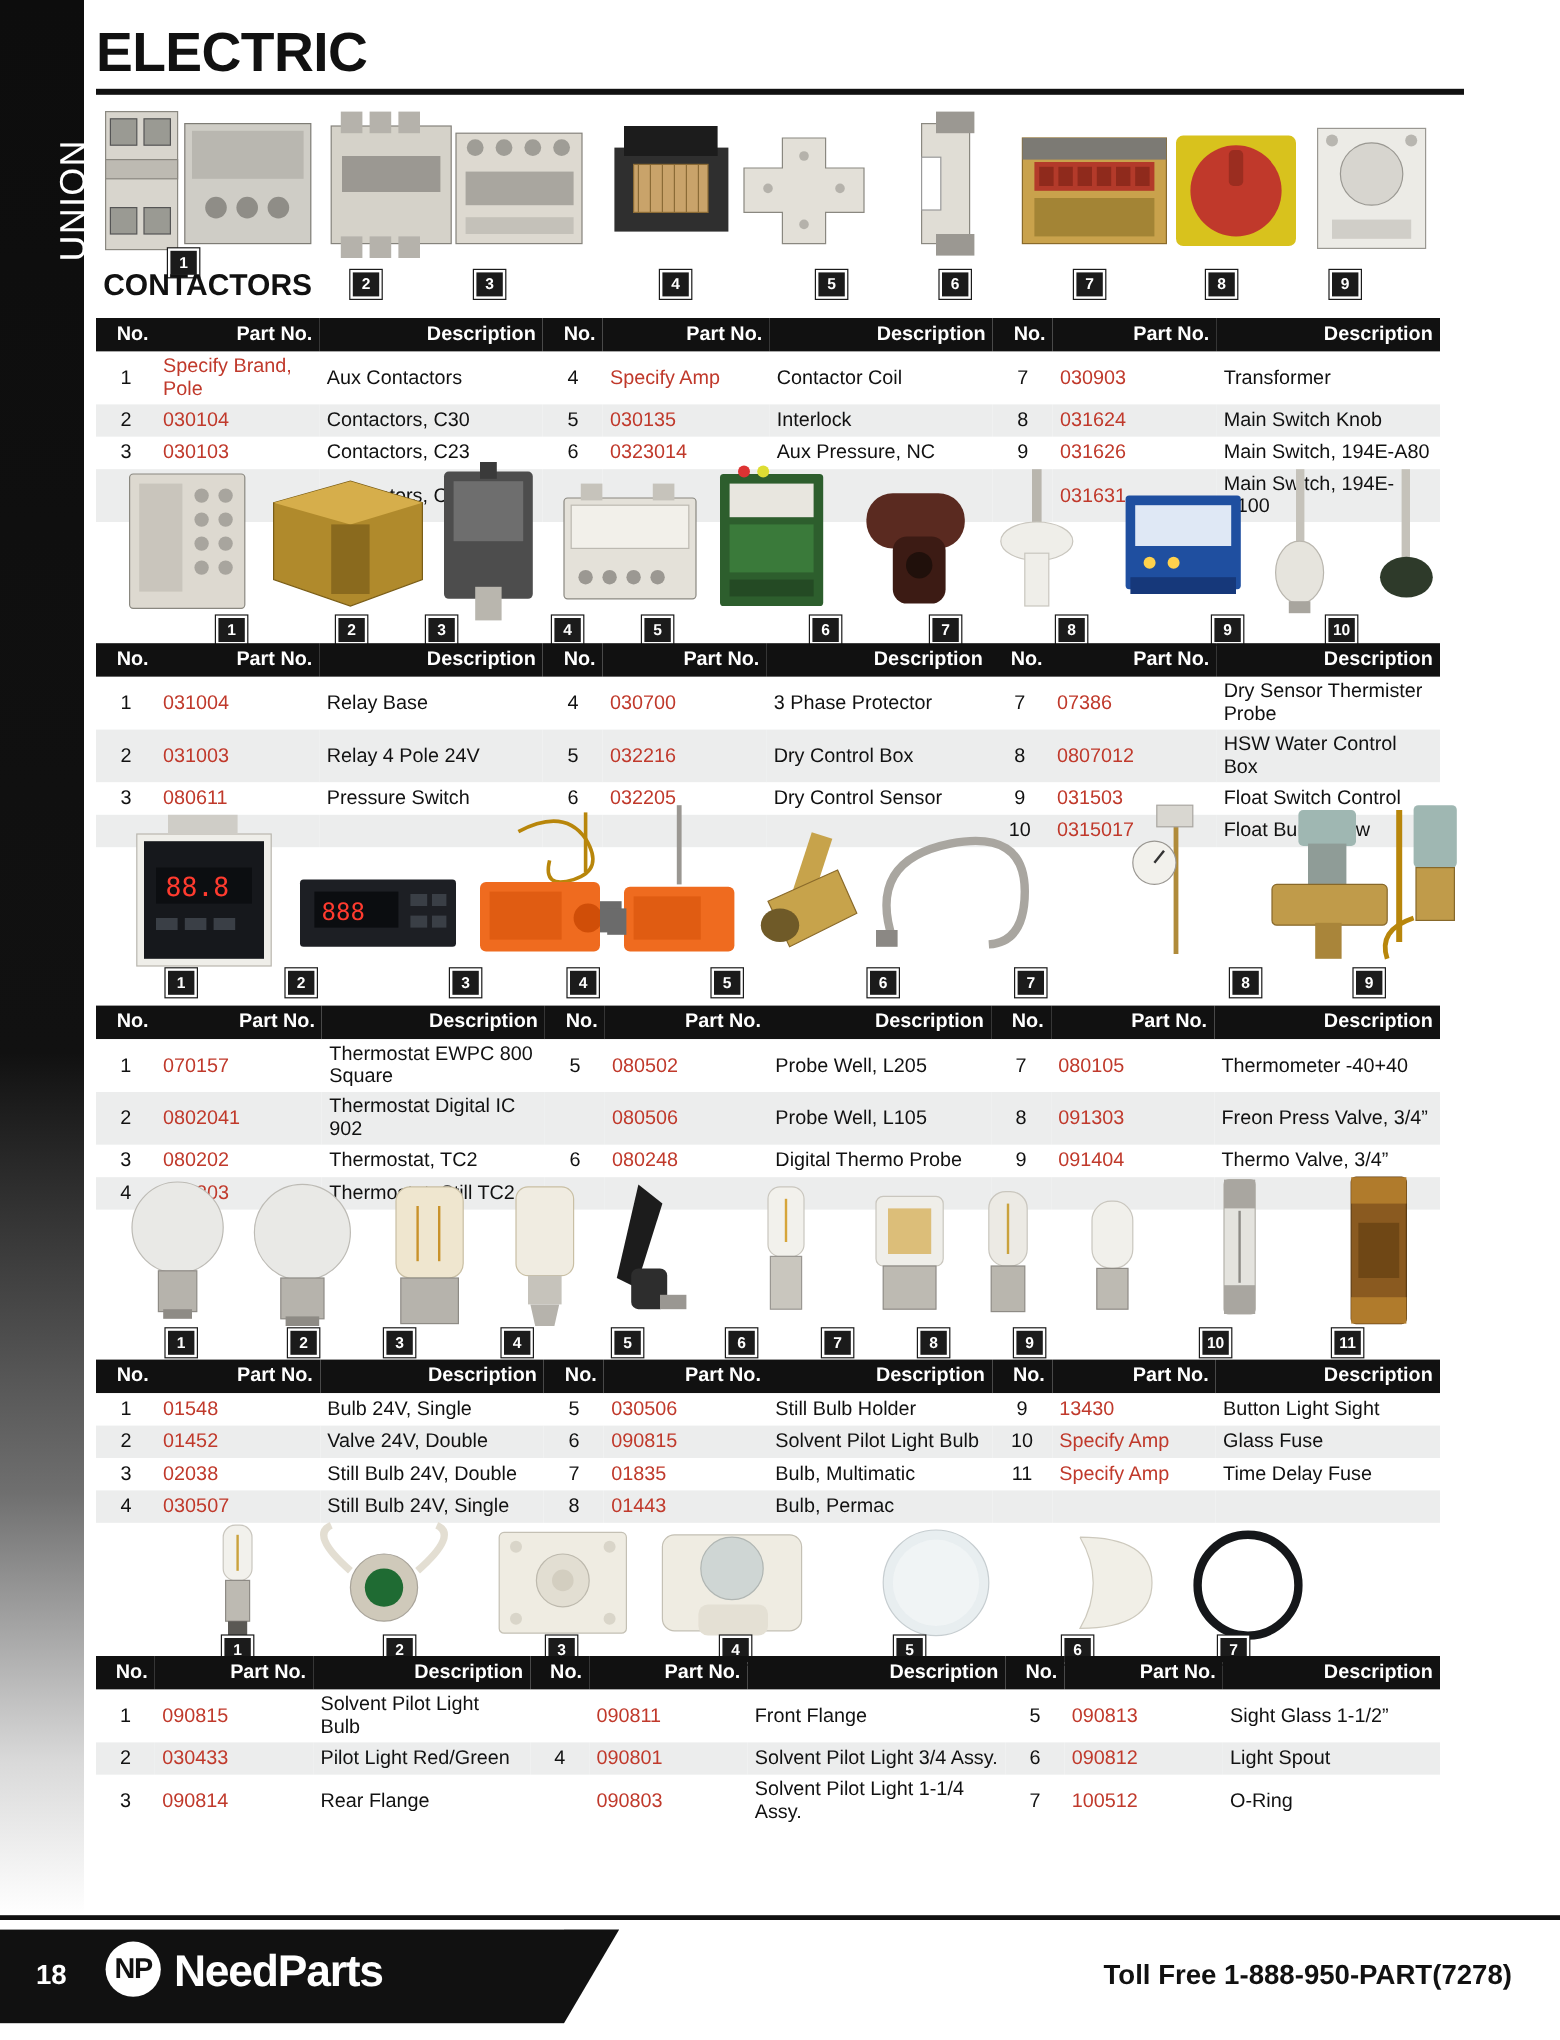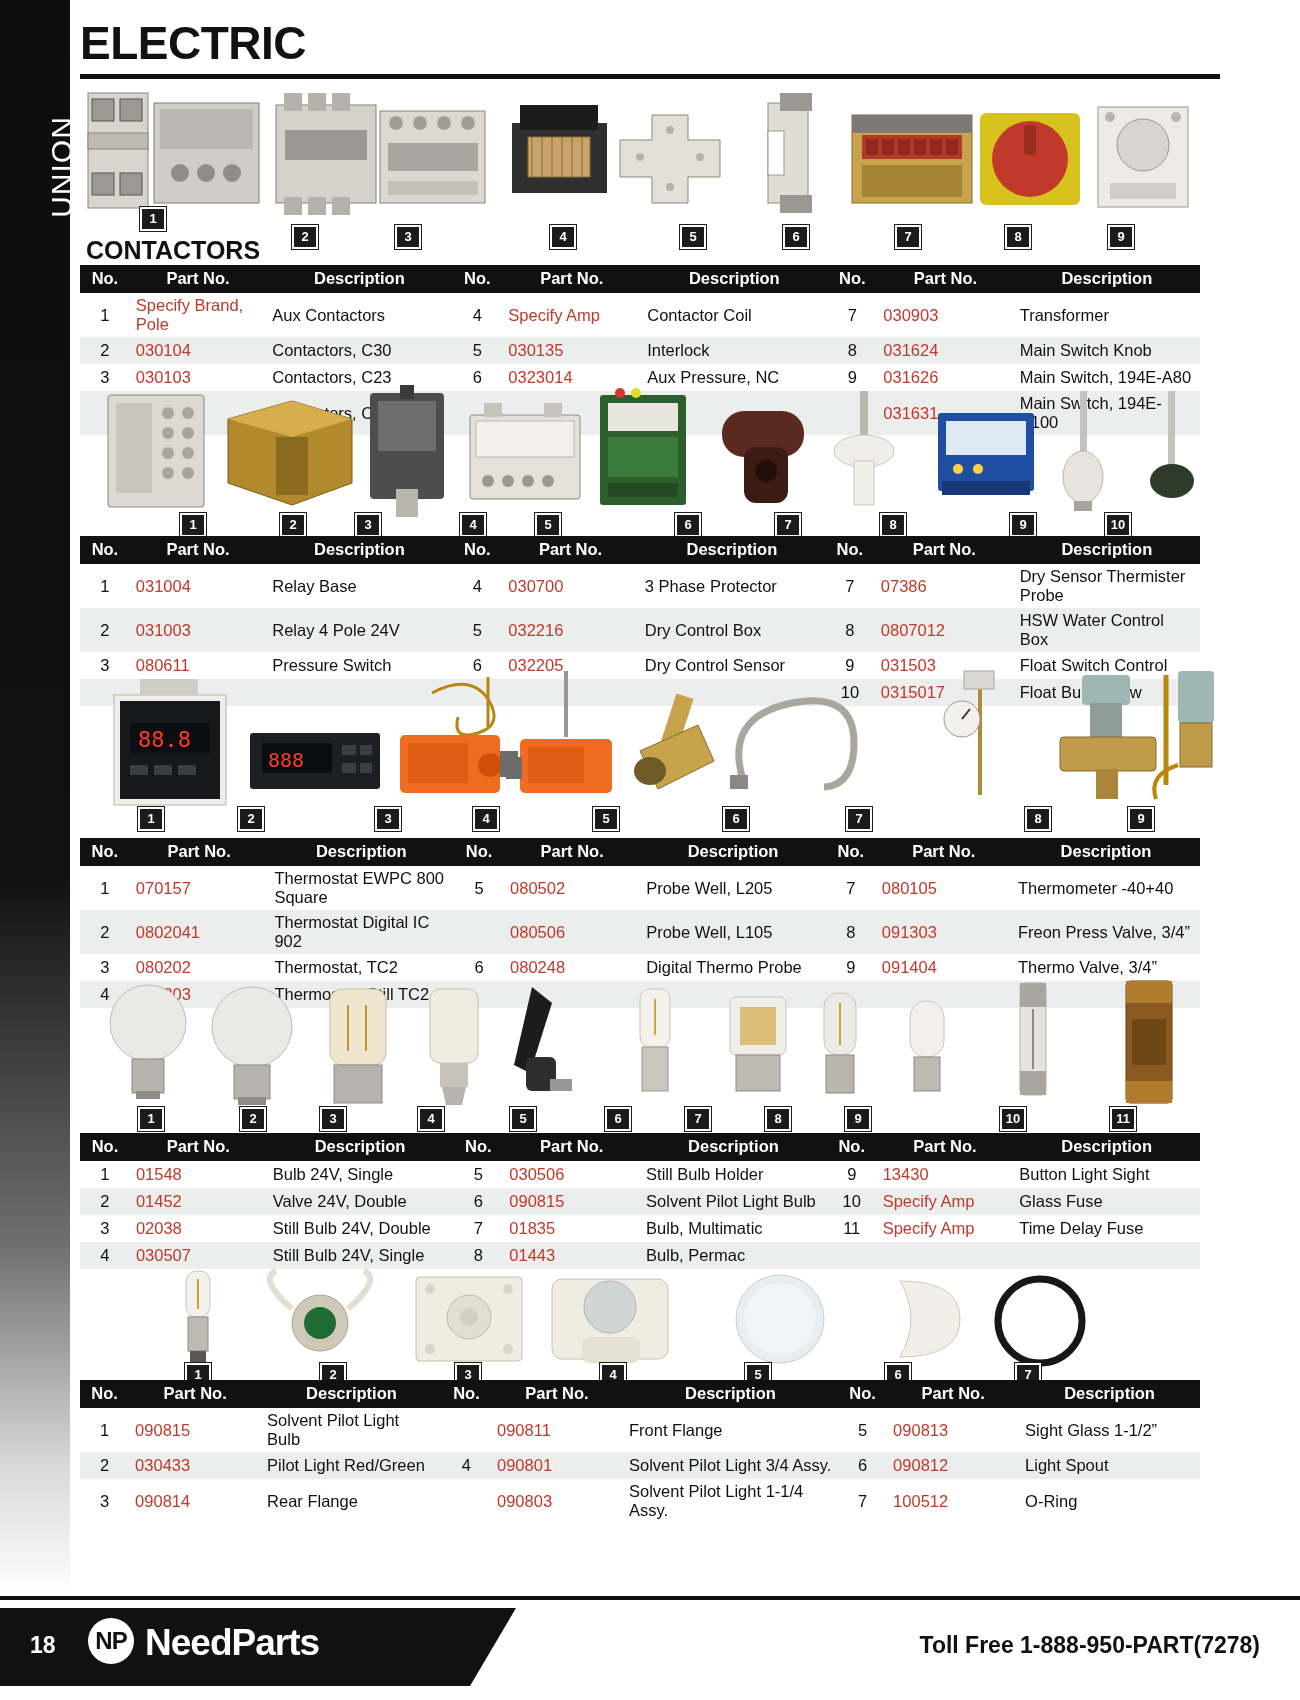--- a/index.html
+++ b/index.html
@@ -53,21 +53,21 @@
   
   table.parts{
     position:absolute;
     border-collapse:collapse;
     width:1120px;
     font-size:16.5px;
   }
   table.parts thead th{
     background:#111;color:#fff;
     font-weight:bold;
-    text-align:center;
+    text-align:right;
     padding:4px 6px 5px 6px;
     font-size:16.5px;
   }
   table.parts td{
     padding:3px 6px 3px 6px;
     height:21px;
     vertical-align:middle;
   }
   table.parts tbody tr:nth-child(even){background:#eceded;}
   table.parts tbody tr:nth-child(odd){background:#ffffff;}
@@ -190,21 +190,21 @@
   <div class="badge" style="left:212px;top:140px;">2</div>
   <div class="badge" style="left:315px;top:140px;">3</div>
   <div class="badge" style="left:470px;top:140px;">4</div>
   <div class="badge" style="left:600px;top:140px;">5</div>
   <div class="badge" style="left:703px;top:140px;">6</div>
   <div class="badge" style="left:815px;top:140px;">7</div>
   <div class="badge" style="left:925px;top:140px;">8</div>
   <div class="badge" style="left:1028px;top:140px;">9</div>
 </div>
 
-<div class="section-head" style="left:86px;top:236px;">CONTACTORS</div>
+<div class="section-head" style="left:86px;top:224px;">CONTACTORS</div>
 
 <table class="parts" style="left:80px;top:265px;">
   <thead>
       <tr>
     <th class="c-no">No.</th>
     <th class="c-part">Part No.</th>
     <th class="c-desc">Description</th>
     <th class="c-no">No.</th>
     <th class="c-part">Part No.</th>
     <th class="c-desc">Description</th>

